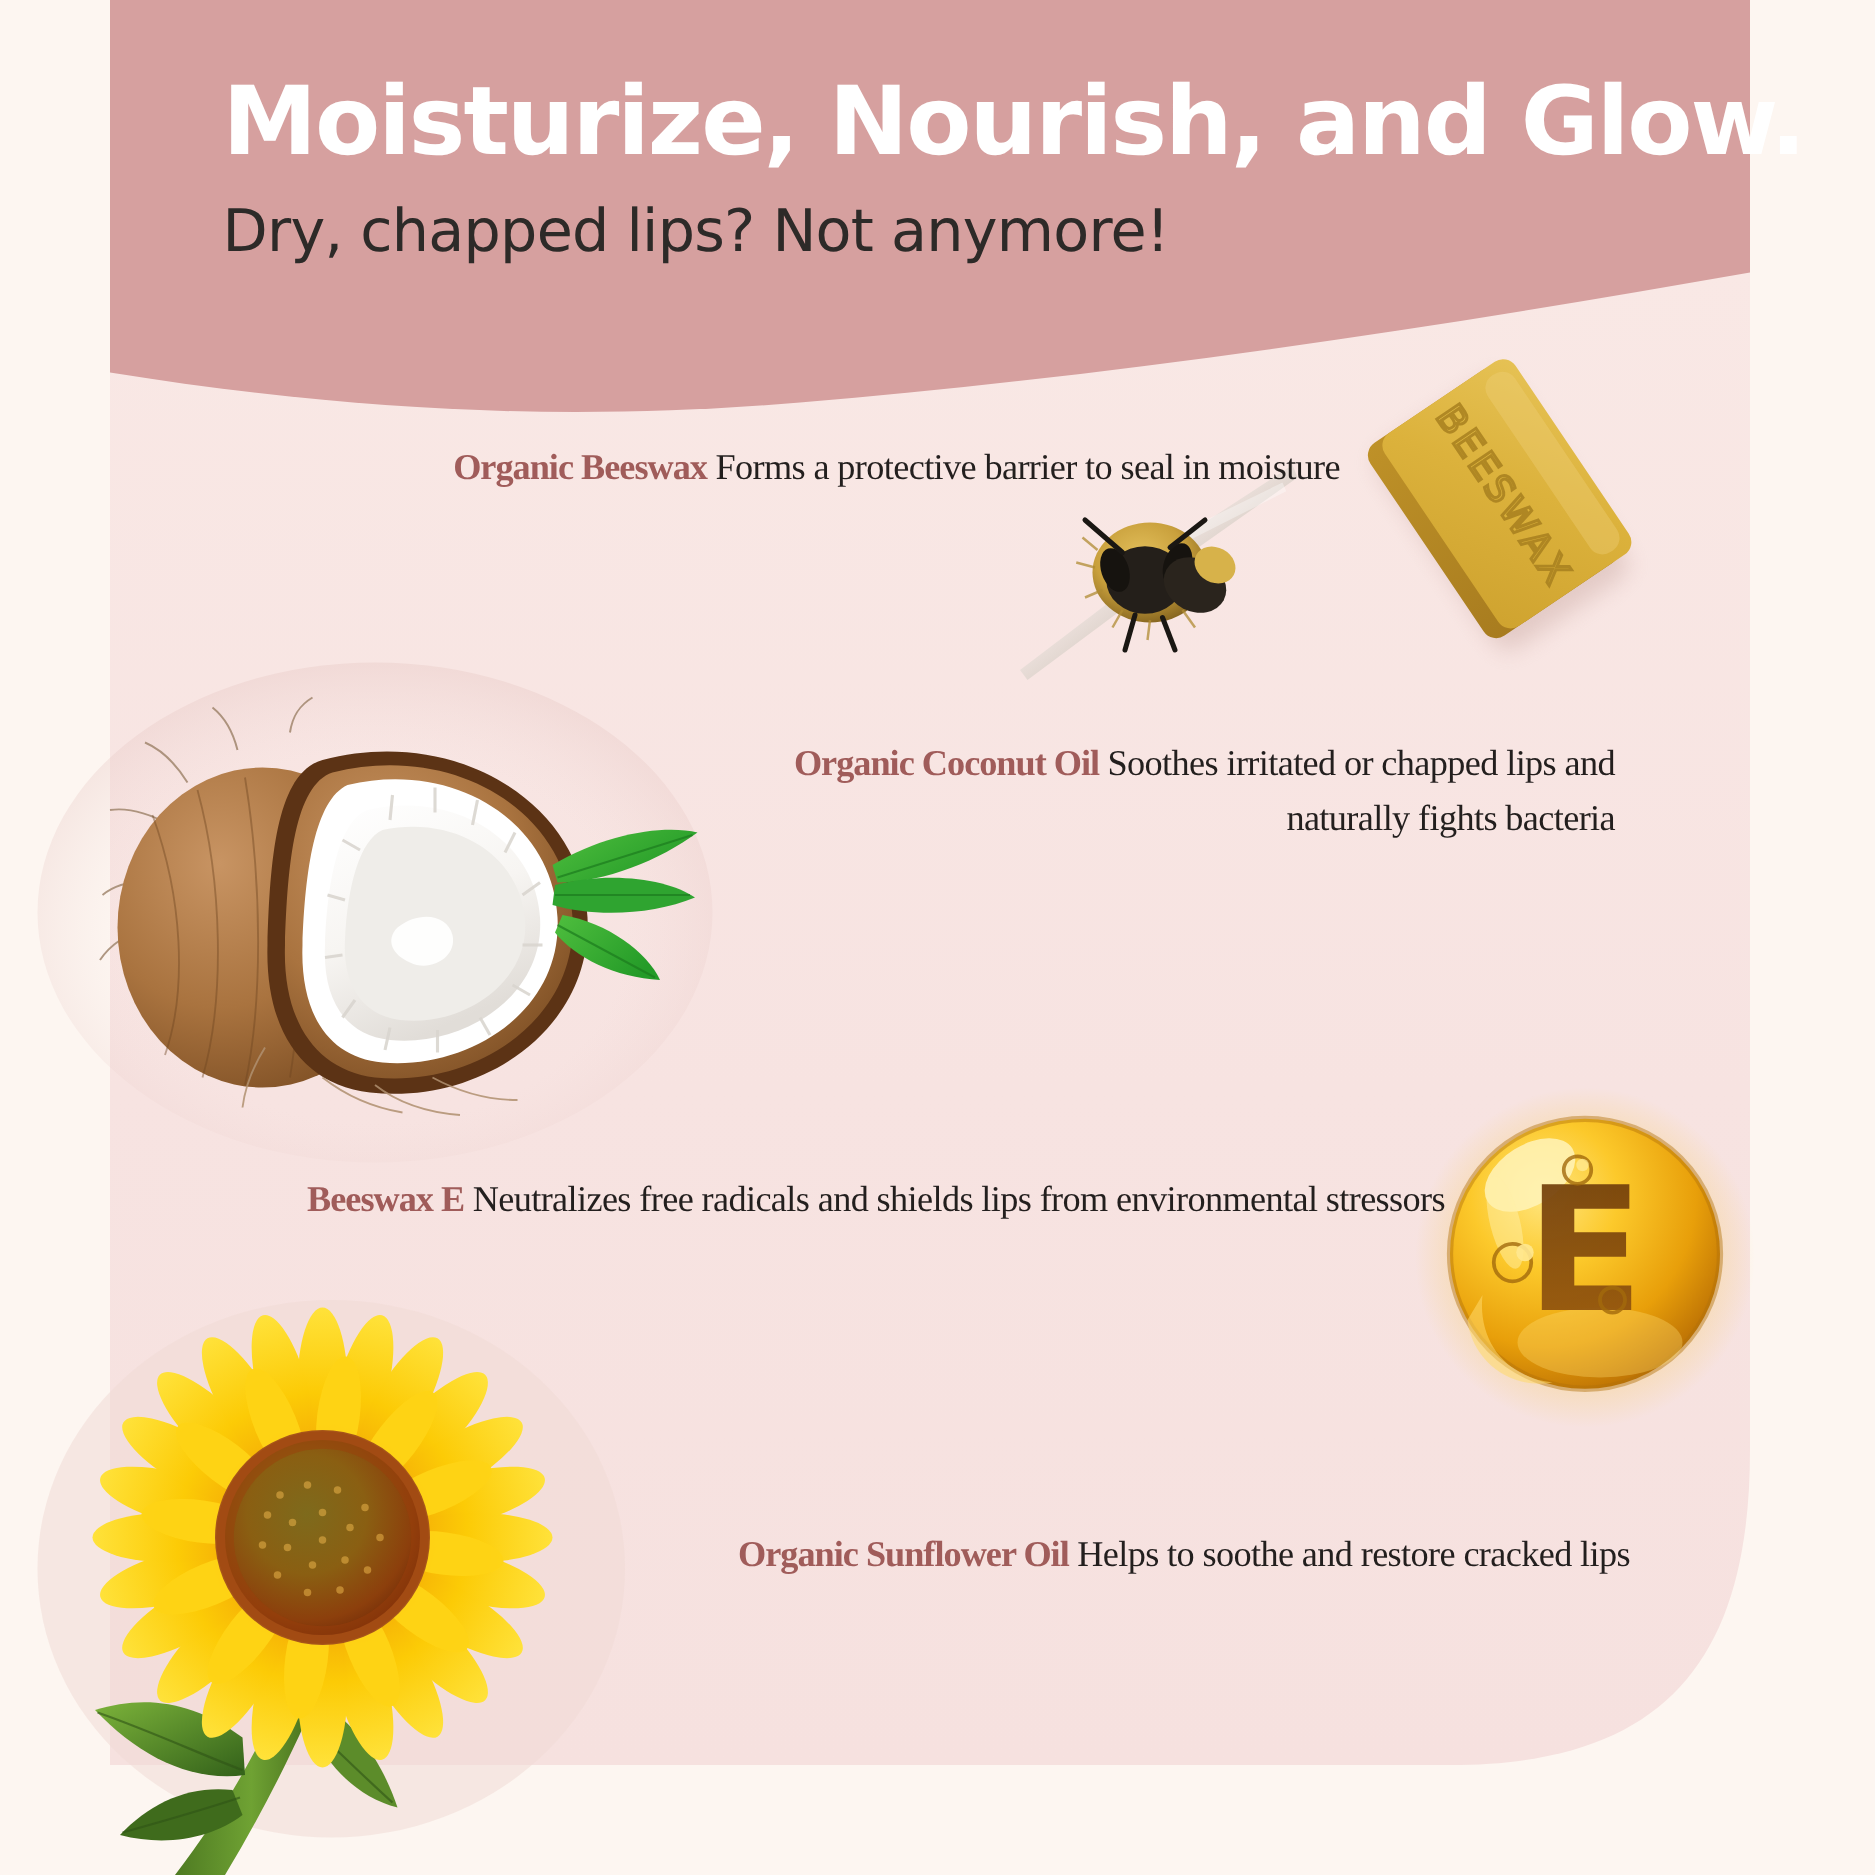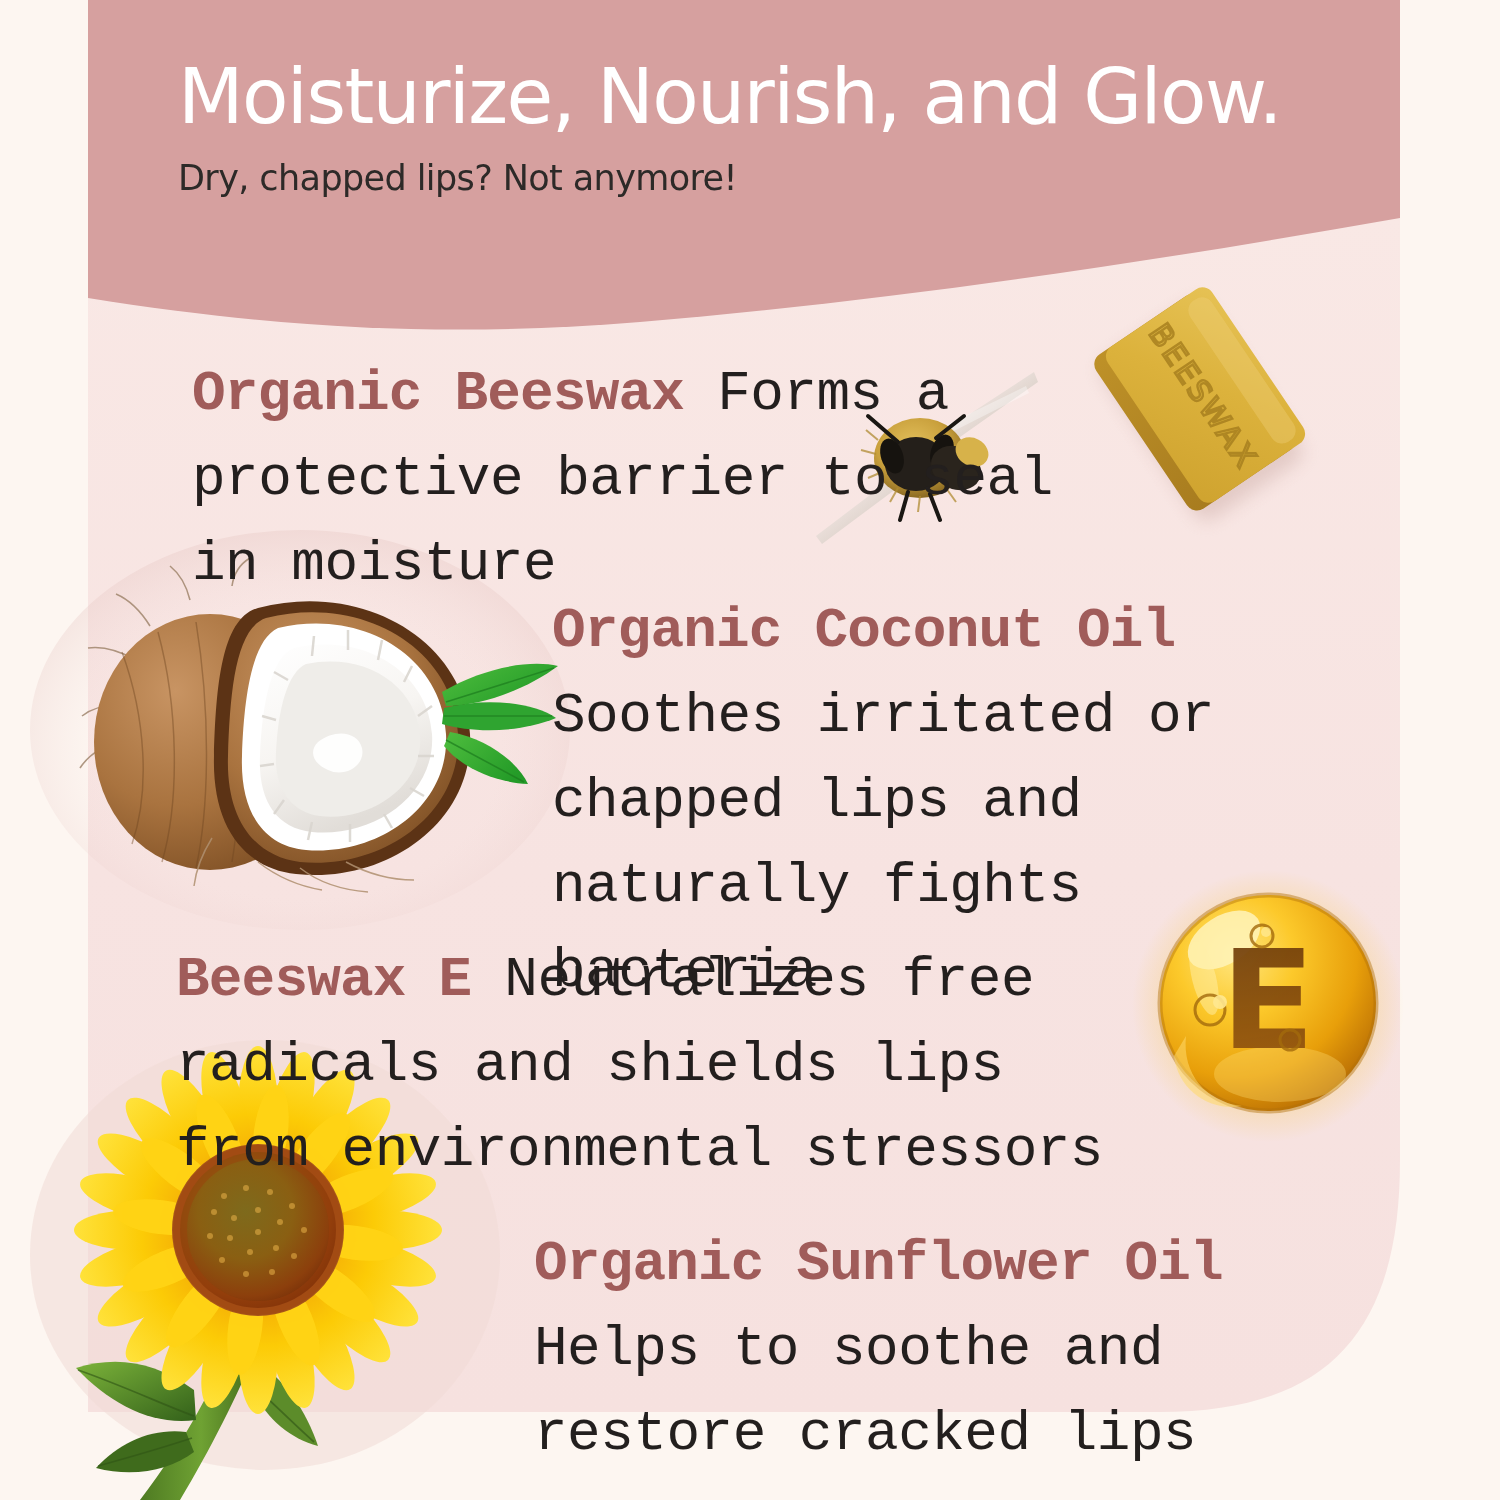--- a/index.html
+++ b/index.html
@@ -31,45 +31,46 @@
   .header-block {
     position: absolute;
     left: 178px;
     top: 58px;
     width: 1200px;
     z-index: 6;
   }
   .headline {
     font-family: "DejaVu Sans", sans-serif;
     font-size: 76px;
-    font-weight: 400;
+    font-weight: 700;
     line-height: 1.02;
     letter-spacing: -1.6px;
     color: #FFFFFF;
     white-space: nowrap;
   }
   .subhead {
     margin-top: 22px;
     font-family: "DejaVu Sans", sans-serif;
-    font-size: 35px;
+    font-size: 47px;
     font-weight: 400;
     letter-spacing: -0.6px;
     color: #2D2A28;
     white-space: nowrap;
   }
 
   
   .ing {
     position: absolute;
     z-index: 6;
-    font-family: Liberation Mono, monospace;
-    font-size: 56px;
+    font-family: Liberation Serif, serif;
+    font-size: 29px;
     line-height: 1.52;
     letter-spacing: -0.5px;
     color: #231F1E;
+    text-align: right;
   }
   .ing .nm {
     font-weight: 700;
     color: #A05C5A;
     letter-spacing: -0.8px;
   }
 
   #ing-beeswax   { left: 192px;  top: 352px;  width: 880px; }
   #ing-coconut   { left: 552px;  top: 589px;  width: 740px; }
   #ing-vitamin-e { left: 176px;  top: 938px;  width: 980px; }

